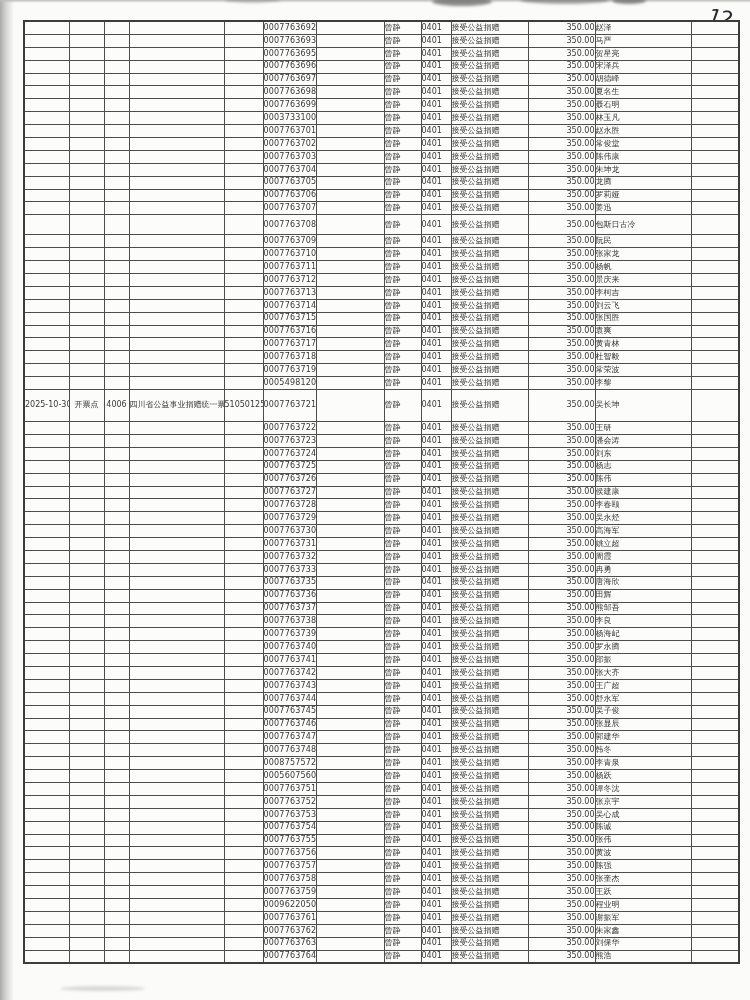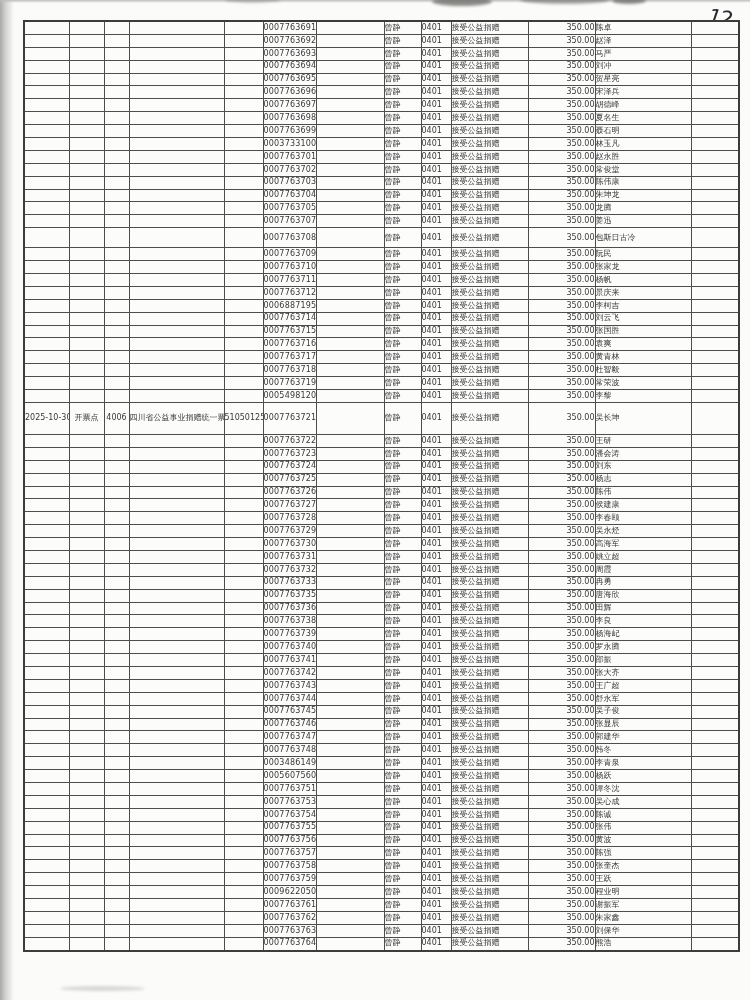--- a/index.html
+++ b/index.html
@@ -81,35 +81,20 @@
       <col style="width:96px">
     <col style="width:48px">
   </colgroup>
   <tbody id="ledger-body">
       <tr>
         <td class="c-date"></td>
         <td class="c-ip"></td>
         <td class="c-ipc"></td>
         <td class="c-title"></td>
         <td class="c-batch"></td>
-        <td class="c-no">0007763691</td>
-        <td></td>
-        <td class="c-op">曾静</td>
-        <td class="c-code">0401</td>
-        <td class="c-item">接受公益捐赠</td>
-        <td class="c-amt">350.00</td>
-        <td class="c-name">陈卓</td>
-        <td></td>
-      </tr>
-      <tr>
-        <td class="c-date"></td>
-        <td class="c-ip"></td>
-        <td class="c-ipc"></td>
-        <td class="c-title"></td>
-        <td class="c-batch"></td>
         <td class="c-no">0007763692</td>
         <td></td>
         <td class="c-op">曾静</td>
         <td class="c-code">0401</td>
         <td class="c-item">接受公益捐赠</td>
         <td class="c-amt">350.00</td>
         <td class="c-name">赵泽</td>
         <td></td>
       </tr>
       <tr>
@@ -126,35 +111,20 @@
         <td class="c-amt">350.00</td>
         <td class="c-name">马严</td>
         <td></td>
       </tr>
       <tr>
         <td class="c-date"></td>
         <td class="c-ip"></td>
         <td class="c-ipc"></td>
         <td class="c-title"></td>
         <td class="c-batch"></td>
-        <td class="c-no">0007763694</td>
-        <td></td>
-        <td class="c-op">曾静</td>
-        <td class="c-code">0401</td>
-        <td class="c-item">接受公益捐赠</td>
-        <td class="c-amt">350.00</td>
-        <td class="c-name">刘冲</td>
-        <td></td>
-      </tr>
-      <tr>
-        <td class="c-date"></td>
-        <td class="c-ip"></td>
-        <td class="c-ipc"></td>
-        <td class="c-title"></td>
-        <td class="c-batch"></td>
         <td class="c-no">0007763695</td>
         <td></td>
         <td class="c-op">曾静</td>
         <td class="c-code">0401</td>
         <td class="c-item">接受公益捐赠</td>
         <td class="c-amt">350.00</td>
         <td class="c-name">贺星亮</td>
         <td></td>
       </tr>
       <tr>
@@ -306,20 +276,35 @@
         <td class="c-amt">350.00</td>
         <td class="c-name">龙腾</td>
         <td></td>
       </tr>
       <tr>
         <td class="c-date"></td>
         <td class="c-ip"></td>
         <td class="c-ipc"></td>
         <td class="c-title"></td>
         <td class="c-batch"></td>
+        <td class="c-no">0007763706</td>
+        <td></td>
+        <td class="c-op">曾静</td>
+        <td class="c-code">0401</td>
+        <td class="c-item">接受公益捐赠</td>
+        <td class="c-amt">350.00</td>
+        <td class="c-name">罗莉娅</td>
+        <td></td>
+      </tr>
+      <tr>
+        <td class="c-date"></td>
+        <td class="c-ip"></td>
+        <td class="c-ipc"></td>
+        <td class="c-title"></td>
+        <td class="c-batch"></td>
         <td class="c-no">0007763707</td>
         <td></td>
         <td class="c-op">曾静</td>
         <td class="c-code">0401</td>
         <td class="c-item">接受公益捐赠</td>
         <td class="c-amt">350.00</td>
         <td class="c-name">姜迅</td>
         <td></td>
       </tr>
       <tr class="tall1">
@@ -396,21 +381,21 @@
         <td class="c-amt">350.00</td>
         <td class="c-name">景庆来</td>
         <td></td>
       </tr>
       <tr>
         <td class="c-date"></td>
         <td class="c-ip"></td>
         <td class="c-ipc"></td>
         <td class="c-title"></td>
         <td class="c-batch"></td>
-        <td class="c-no">0006887195</td>
+        <td class="c-no">0007763713</td>
         <td></td>
         <td class="c-op">曾静</td>
         <td class="c-code">0401</td>
         <td class="c-item">接受公益捐赠</td>
         <td class="c-amt">350.00</td>
         <td class="c-name">李柯吉</td>
         <td></td>
       </tr>
       <tr>
         <td class="c-date"></td>
@@ -741,20 +726,35 @@
         <td class="c-amt">350.00</td>
         <td class="c-name">田辉</td>
         <td></td>
       </tr>
       <tr>
         <td class="c-date"></td>
         <td class="c-ip"></td>
         <td class="c-ipc"></td>
         <td class="c-title"></td>
         <td class="c-batch"></td>
+        <td class="c-no">0007763737</td>
+        <td></td>
+        <td class="c-op">曾静</td>
+        <td class="c-code">0401</td>
+        <td class="c-item">接受公益捐赠</td>
+        <td class="c-amt">350.00</td>
+        <td class="c-name">熊邹吾</td>
+        <td></td>
+      </tr>
+      <tr>
+        <td class="c-date"></td>
+        <td class="c-ip"></td>
+        <td class="c-ipc"></td>
+        <td class="c-title"></td>
+        <td class="c-batch"></td>
         <td class="c-no">0007763738</td>
         <td></td>
         <td class="c-op">曾静</td>
         <td class="c-code">0401</td>
         <td class="c-item">接受公益捐赠</td>
         <td class="c-amt">350.00</td>
         <td class="c-name">李良</td>
         <td></td>
       </tr>
       <tr>
@@ -906,21 +906,21 @@
         <td class="c-amt">350.00</td>
         <td class="c-name">韩冬</td>
         <td></td>
       </tr>
       <tr>
         <td class="c-date"></td>
         <td class="c-ip"></td>
         <td class="c-ipc"></td>
         <td class="c-title"></td>
         <td class="c-batch"></td>
-        <td class="c-no">0003486149</td>
+        <td class="c-no">0008757572</td>
         <td></td>
         <td class="c-op">曾静</td>
         <td class="c-code">0401</td>
         <td class="c-item">接受公益捐赠</td>
         <td class="c-amt">350.00</td>
         <td class="c-name">李青泉</td>
         <td></td>
       </tr>
       <tr>
         <td class="c-date"></td>
@@ -943,20 +943,35 @@
         <td class="c-ipc"></td>
         <td class="c-title"></td>
         <td class="c-batch"></td>
         <td class="c-no">0007763751</td>
         <td></td>
         <td class="c-op">曾静</td>
         <td class="c-code">0401</td>
         <td class="c-item">接受公益捐赠</td>
         <td class="c-amt">350.00</td>
         <td class="c-name">谭冬沈</td>
+        <td></td>
+      </tr>
+      <tr>
+        <td class="c-date"></td>
+        <td class="c-ip"></td>
+        <td class="c-ipc"></td>
+        <td class="c-title"></td>
+        <td class="c-batch"></td>
+        <td class="c-no">0007763752</td>
+        <td></td>
+        <td class="c-op">曾静</td>
+        <td class="c-code">0401</td>
+        <td class="c-item">接受公益捐赠</td>
+        <td class="c-amt">350.00</td>
+        <td class="c-name">张京宇</td>
         <td></td>
       </tr>
       <tr>
         <td class="c-date"></td>
         <td class="c-ip"></td>
         <td class="c-ipc"></td>
         <td class="c-title"></td>
         <td class="c-batch"></td>
         <td class="c-no">0007763753</td>
         <td></td>

